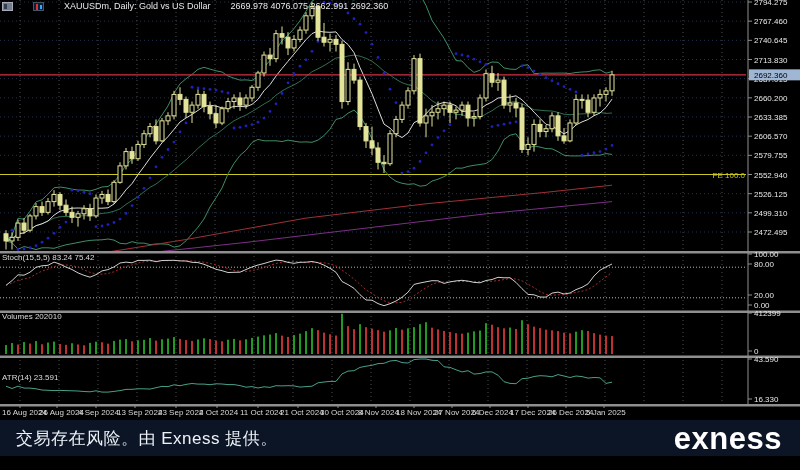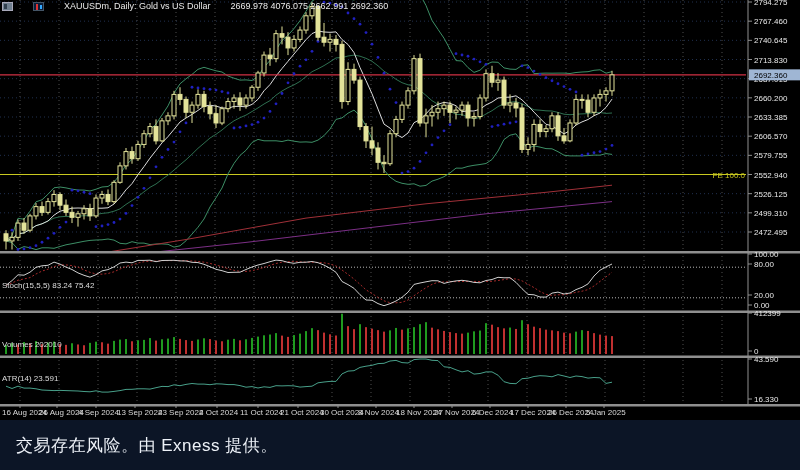--- a/index.html
+++ b/index.html
@@ -10,22 +10,22 @@
   svg text{font-family:"Liberation Sans",sans-serif;}
   .titlebar{position:absolute;top:1px;left:2px;display:flex;align-items:center;gap:20px;z-index:5;}
   .titlebar .txt{color:#e9e9e9;font-size:9px;white-space:nowrap;}
   .icon-win{width:11px;height:9px;background:#6f7f8f;border:1px solid #aab;box-sizing:border-box;
             display:inline-block;position:relative;}
   .icon-win:before{content:"";position:absolute;left:1px;top:1px;width:3px;height:5px;background:#31404f;}
   .icon-chart{width:11px;height:9px;background:#0b1e3a;border:1px solid #456;box-sizing:border-box;
             display:inline-block;position:relative;}
   .icon-chart:before{content:"";position:absolute;left:2px;top:1px;width:2px;height:6px;background:#d33;}
   .icon-chart:after{content:"";position:absolute;left:6px;top:2px;width:2px;height:4px;background:#3af;}
-  .panel-label{position:absolute;left:2px;color:#dcdcdc;font-size:8px;z-index:5;white-space:nowrap;margin-top:28px;}
-  .footer{position:absolute;left:0;top:420px;width:800px;height:50px;background:#0c1526;
+  .panel-label{position:absolute;left:2px;color:#dcdcdc;font-size:8px;z-index:5;white-space:nowrap;}
+  .footer{position:absolute;left:0;top:420px;width:800px;height:36px;background:#0c1526;
           display:flex;align-items:center;justify-content:space-between;box-sizing:border-box;
           padding:0 18px 0 16px;}
   .footer .disclaimer{color:#eef2f8;font-size:17px;letter-spacing:0.5px;}
   .footer .brand{color:#ffffff;font-size:31px;font-weight:bold;letter-spacing:0.5px;line-height:1;}
 </style>
 </head>
 <body>
 
 <div class="screen">
 
@@ -601,20 +601,21 @@
 
     <div class="titlebar">
       <span class="icon-win"></span>
       <span class="icon-chart"></span>
       <span class="txt">XAUUSDm, Daily: Gold vs US Dollar</span>
       <span class="txt">2669.978 4076.075 2662.991 2692.360</span>
     </div>
 
     <div class="panel-label" style="top:253px;">Stoch(15,5,5) 83.24 75.42</div>
     <div class="panel-label" style="top:312px;">Volumes 202010</div>
-    <div class="panel-label" style="top:346px;">ATR(14) 23.591</div>
+    <div class="panel-label" style="top:373px;">ATR(14) 23.591</div>
   </div>
 
   <div class="footer">
     <span class="disclaimer">交易存在风险。由 Exness 提供。</span>
+    <span class="brand">exness</span>
   </div>
 
 </div>
 
 </body></html>

